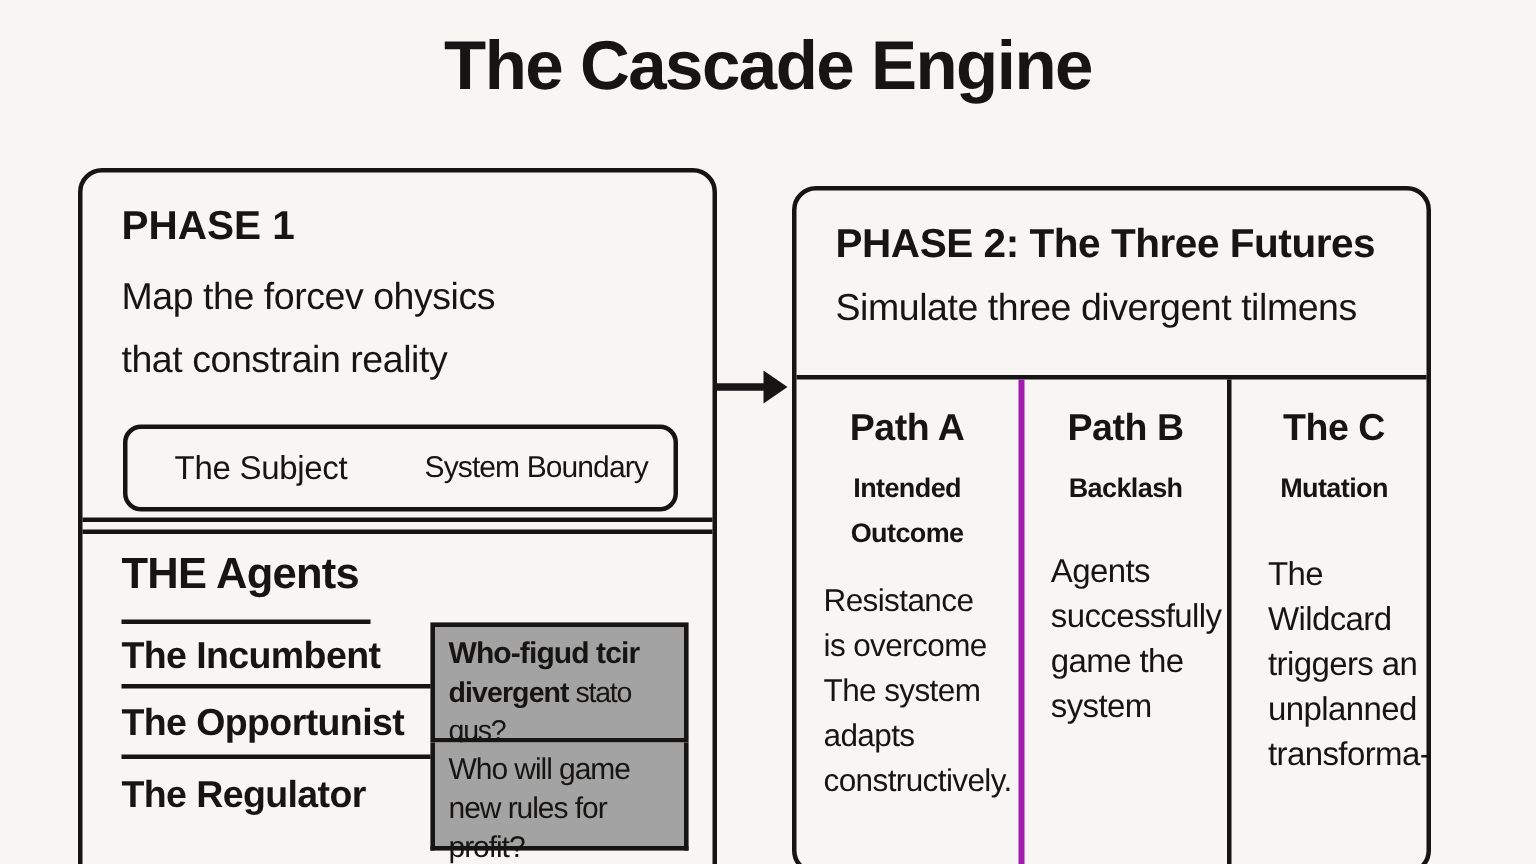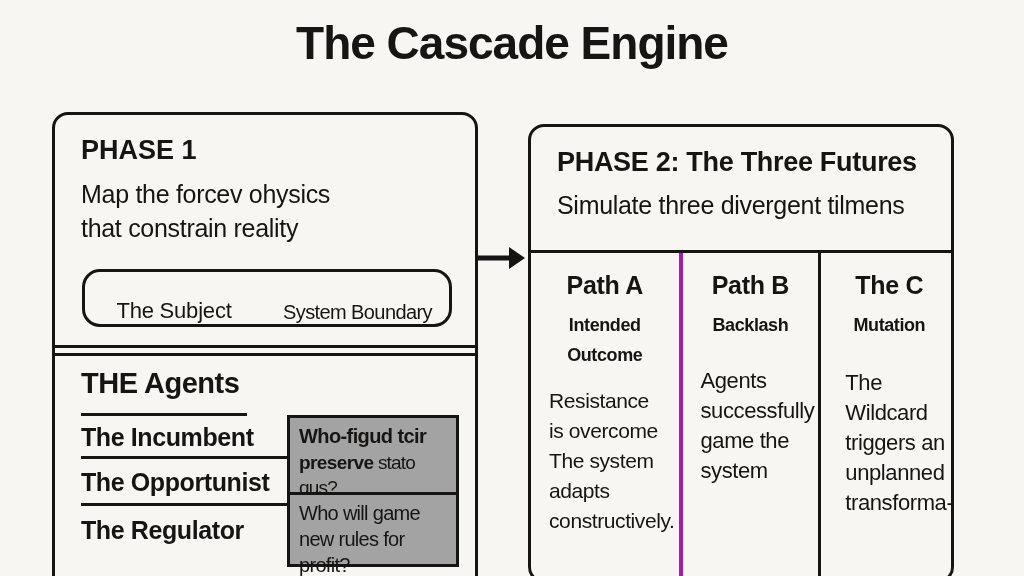--- a/index.html
+++ b/index.html
@@ -26,26 +26,26 @@
     box-sizing: border-box;
   }
   #panel-left  { left: 52px;  top: 112px; width: 426px; height: 576px; }
   #panel-right { left: 528px; top: 124px; width: 426px; height: 459px; }
 
   .abs { position: absolute; }
   .ml { white-space: pre-line; }
 
   
   .p1-heading { left: 26px; top: 20px; font-size: 27px; font-weight: 700; }
-  .p1-desc    { left: 26px; top: 62px; font-size: 25px; line-height: 34px; letter-spacing: -0.3px; }
+  .p1-desc    { left: 26px; top: 62px; font-size: 25px; line-height: 42px; letter-spacing: -0.3px; }
 
   .subject-box {
-    left: 27px; top: 154px; width: 370px; height: 58px;
-    border: 3px solid #161513; border-radius: 18px;
-    box-sizing: border-box; display: flex; align-items: flex-end;
+    left: 27px; top: 168px; width: 370px; height: 58px;
+    border: 3px solid #161513; border-radius: 12px;
+    box-sizing: border-box; display: flex; align-items: center;
   }
   .subject-cell {
     display: flex; align-items: center; justify-content: center;
     width: 178px; font-size: 22px; letter-spacing: -0.2px;
   }
   .subject-vdiv { width: 3px; background: #161513; }
   .boundary-cell {
     flex: 1; display: flex; align-items: center; justify-content: center;
     font-size: 20px; letter-spacing: -0.6px;
   }
@@ -139,21 +139,21 @@
     <div class="hline agents-underline"></div>
 
     <div class="abs agent agent-1">The Incumbent</div>
     <div class="hline agent-line-1"></div>
     <div class="abs agent agent-2">The Opportunist</div>
     <div class="hline agent-line-2"></div>
     <div class="abs agent agent-3">The Regulator</div>
 
     <div class="callout callout-1">
       <div class="c1-l1">Who-figud tcir</div>
-      <div class="c1-l2"><b>preserve</b><span> stato qus?</span></div>
+      <div class="c1-l2"><b>divergent</b><span> stato qus?</span></div>
     </div>
 
     <div class="callout callout-2">
       <div class="c2-text ml">Who will game
 new rules for profit?</div>
     </div>
   </div>
 
   <svg class="abs flow-arrow" viewBox="0 0 50 30">
     <line x1="2" y1="15" x2="36" y2="15" stroke="#161513" stroke-width="5"></line>

